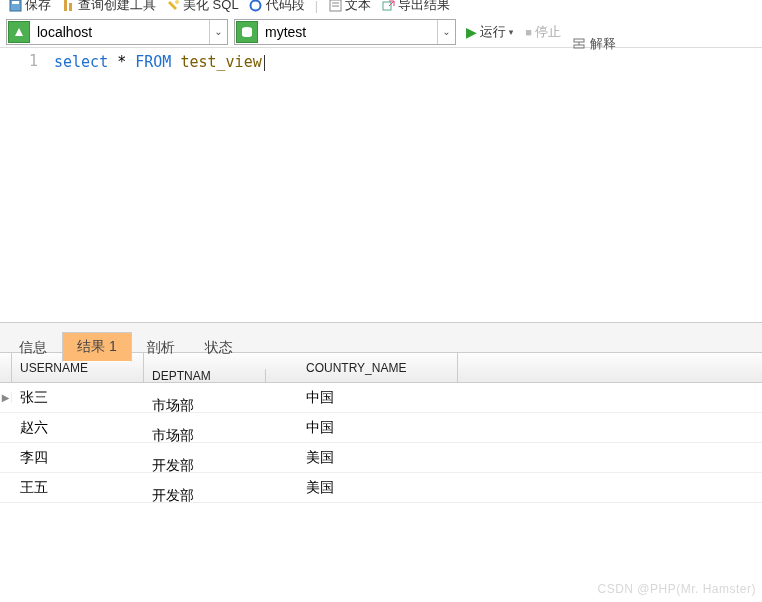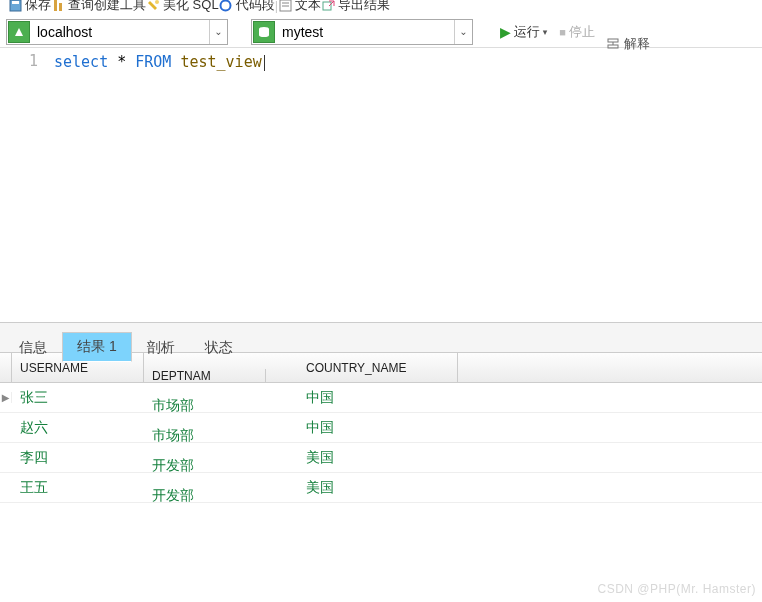--- a/index.html
+++ b/index.html
@@ -9,33 +9,34 @@
       background: #fff;
       width: 762px;
       height: 602px;
       overflow: hidden;
       position: relative;
     }
     .top-toolbar {
       height: 16px;
       display: flex;
       align-items: center;
+      gap: 10px;
       padding: 0 8px;
       color: #333;
       font-size: 13px;
       overflow: hidden;
     }
     .top-toolbar .item { display: flex; align-items: center; gap: 3px; white-space: nowrap; }
     .top-toolbar .crop-top { margin-top: -6px; }
     .icon-box { width: 14px; height: 14px; display: inline-flex; align-items: center; justify-content: center; }
     .connection-bar {
       height: 32px;
       display: flex;
       align-items: center;
-      gap: 23px;
+      gap: 6px;
       padding: 3px 6px;
       border-bottom: 1px solid #ddd;
     }
     .dropdown {
       display: flex;
       align-items: center;
       border: 1px solid #aaa;
       height: 26px;
       background: #fff;
       position: relative;
@@ -96,21 +97,21 @@
       padding: 5px 14px;
       font-size: 14px;
       color: #444;
       cursor: pointer;
       border: 1px solid transparent;
       border-bottom: none;
       position: relative;
       top: 10px;
     }
     .tab.active {
-      background: #7dd3fc;
+      background: #fdba74;
       border: 1px solid #ccc;
       border-bottom: 1px solid #fff;
     }
     .grid { }
     .grid-header {
       display: flex;
       background: linear-gradient(#fdfdfd,#ececec);
       height: 30px;
       border-bottom: 1px solid #ccc;
     }
@@ -132,21 +133,21 @@
     .grid-row .rowhead {
       width: 12px;
       border-right: 1px solid #eee;
       color: #888;
       font-size: 10px;
       display: flex; align-items: center; justify-content: center;
     }
     .gd-cell {
       padding: 4px 8px;
       font-size: 14px;
-      color: #15803d;
+      color: #000000;
     }
     .col-user { width: 132px; }
     .col-dept { width: 122px; margin-top: 16px; }
     .col-country { width: 160px; margin-left: 32px; }
     .watermark {
       position: absolute;
       bottom: 6px; right: 6px;
       font-size: 12px;
       color: #d8d8d8;
       font-family: Arial, sans-serif;

